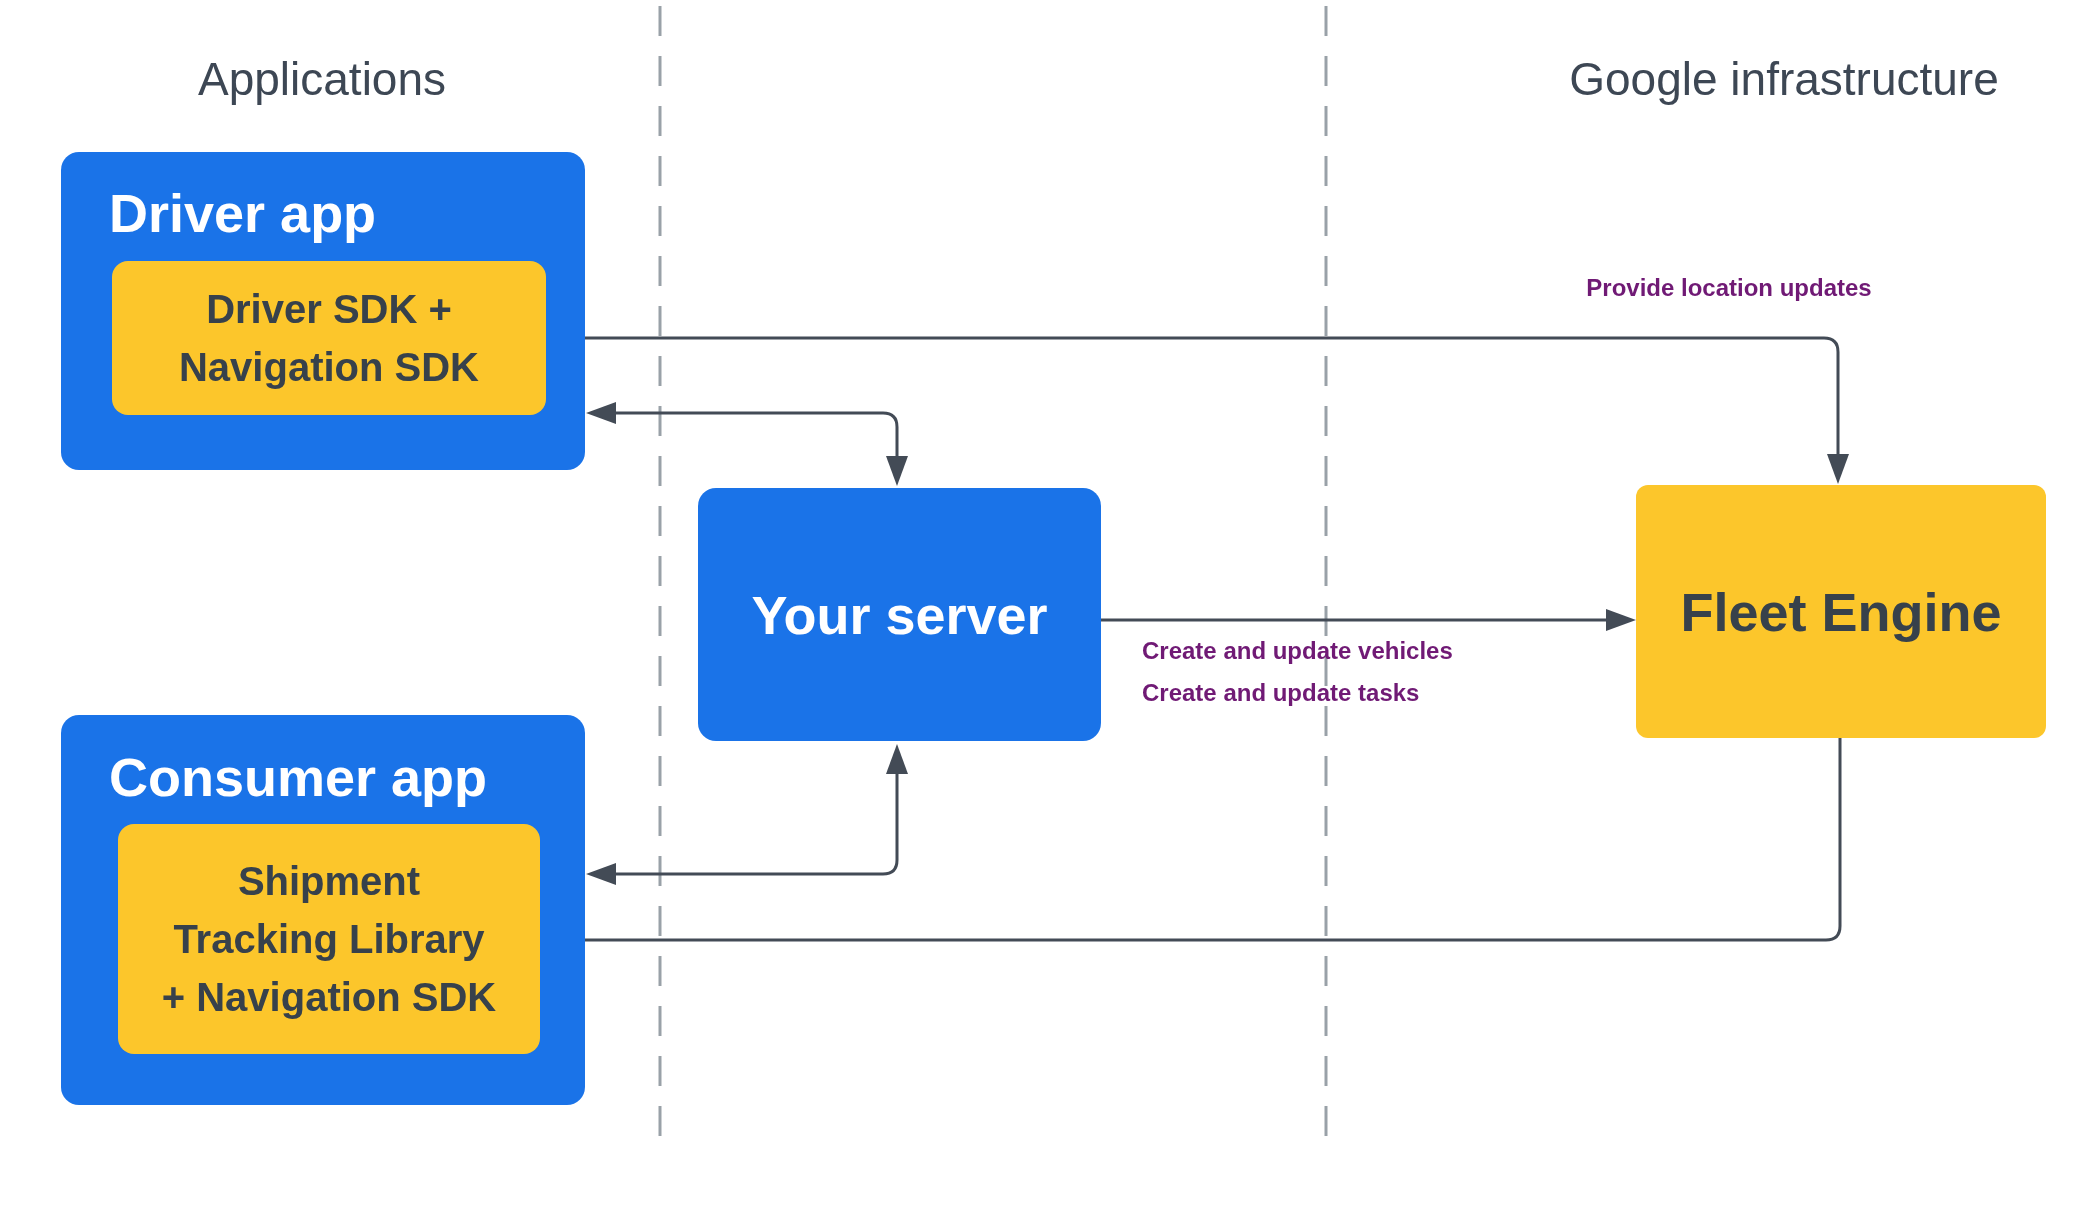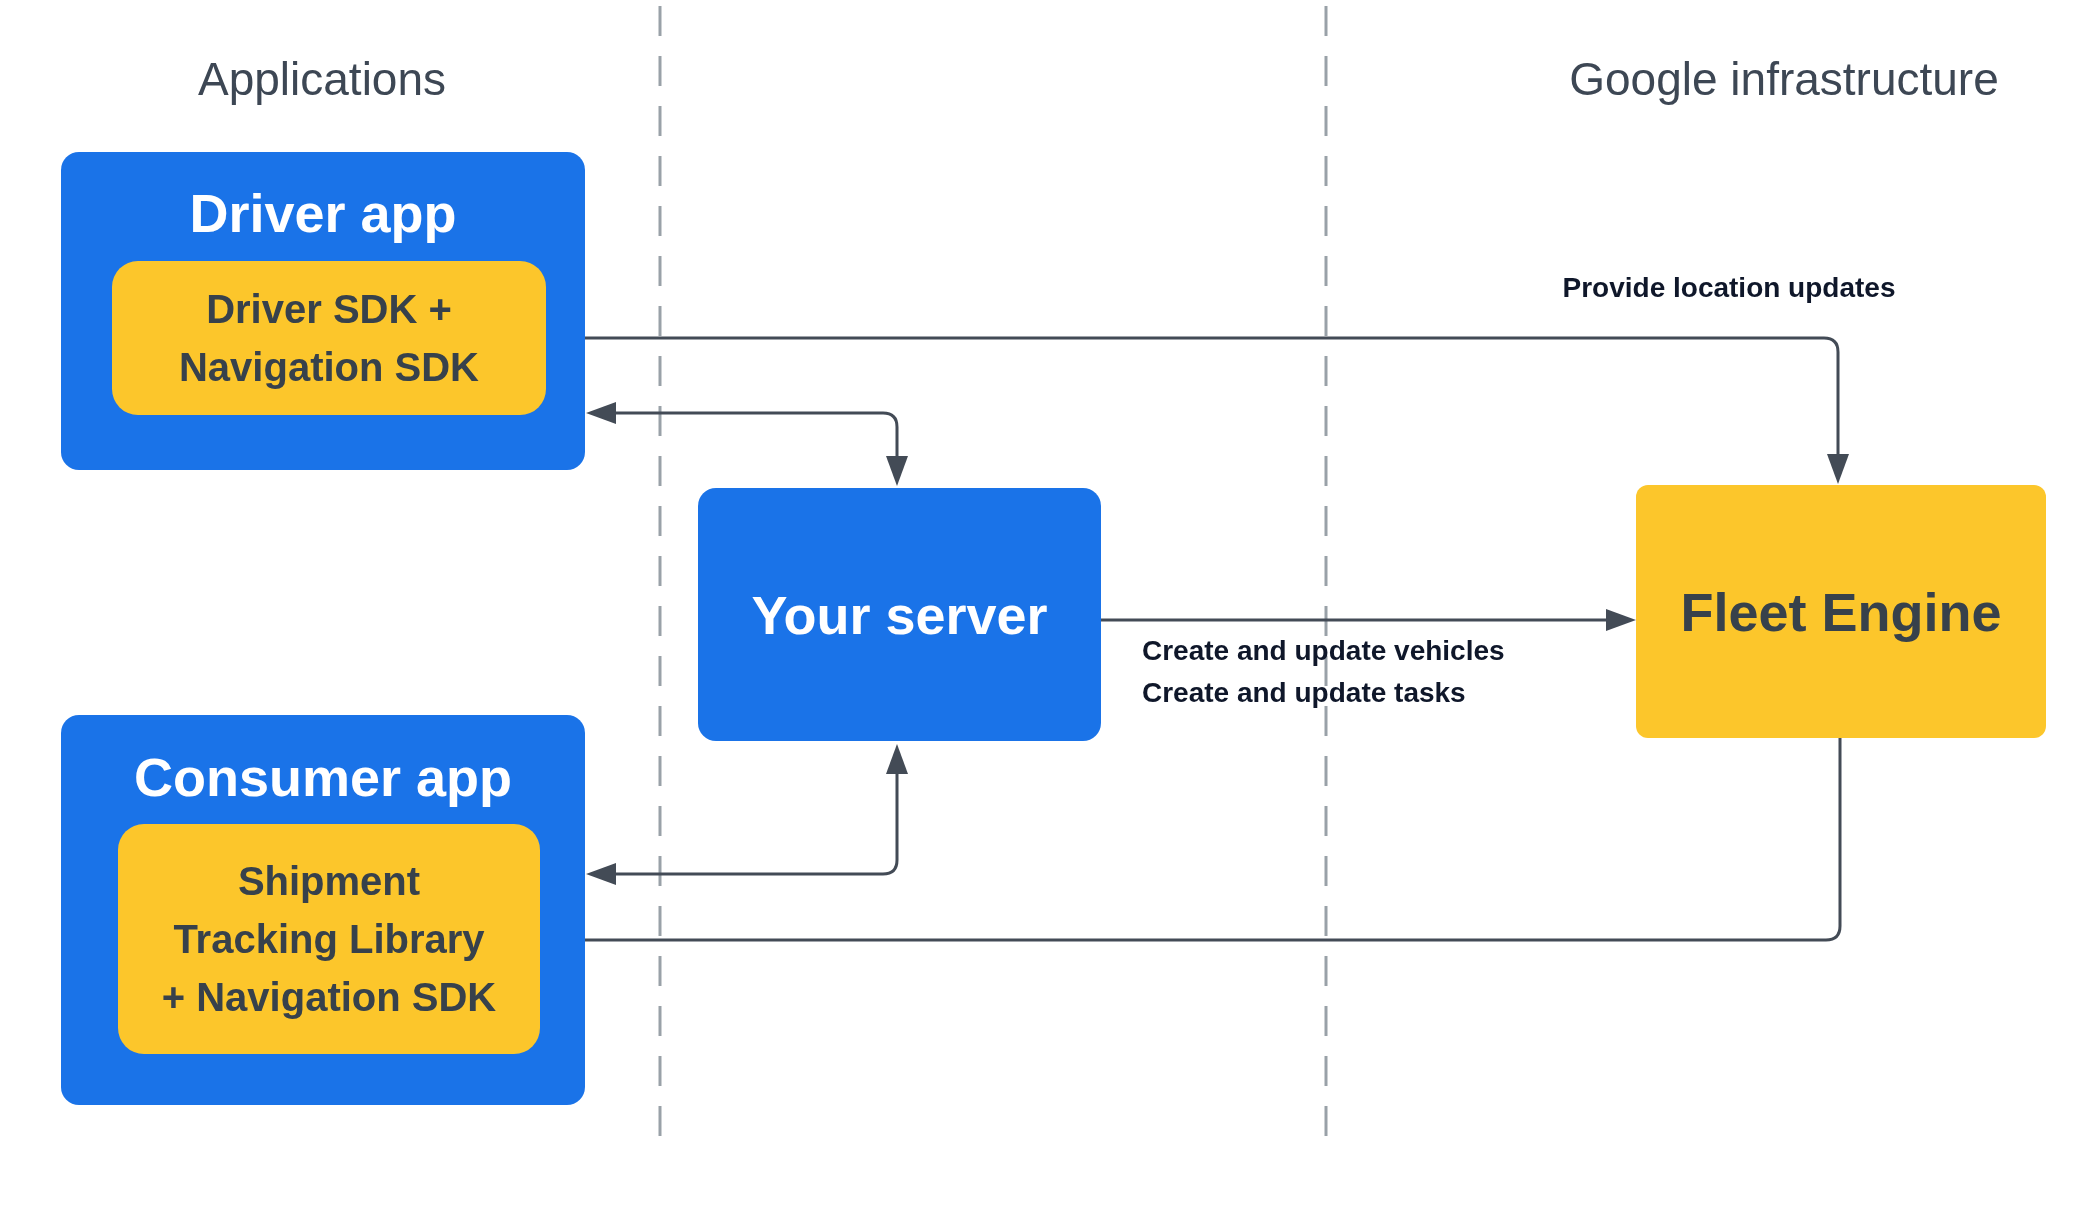--- a/index.html
+++ b/index.html
@@ -26,31 +26,30 @@
     white-space: nowrap;
   }
   .box { position: absolute; box-sizing: border-box; }
   .blue-box { background: #1A73E8; border-radius: 18px; }
   .yellow-box { background: #FCC62B; border-radius: 16px; }
   .app-title {
     color: #ffffff;
     font-weight: bold;
     font-size: 54px;
     line-height: 66px;
-    text-align: center;
     white-space: nowrap;
+    padding-left: 48px;
   }
   .driver-title { padding-top: 28px; }
   .consumer-title { padding-top: 29px; }
   .sdk-box {
     display: flex;
     flex-direction: column;
     justify-content: center;
     align-items: center;
-    border-radius: 26px;
   }
   .sdk-line {
     color: #37414B;
     font-weight: bold;
     font-size: 40px;
     line-height: 58px;
     text-align: center;
     white-space: nowrap;
   }
   .center-box {
@@ -66,23 +65,23 @@
   }
   .engine-title {
     color: #37414B;
     font-weight: bold;
     font-size: 54px;
     white-space: nowrap;
   }
   .arrow-label {
     position: absolute;
     font-weight: bold;
-    font-size: 28px;
+    font-size: 24px;
     line-height: 42px;
-    color: #0f172a;
+    color: #701a75;
     white-space: nowrap;
   }
   .arrow-label.centered { transform: translateX(-50%); }
 </style>
 </head>
 <body>
 
 <div class="canvas">
 
   <svg class="connector-layer" viewBox="0 0 2089 1208" xmlns="http://www.w3.org/2000/svg">

